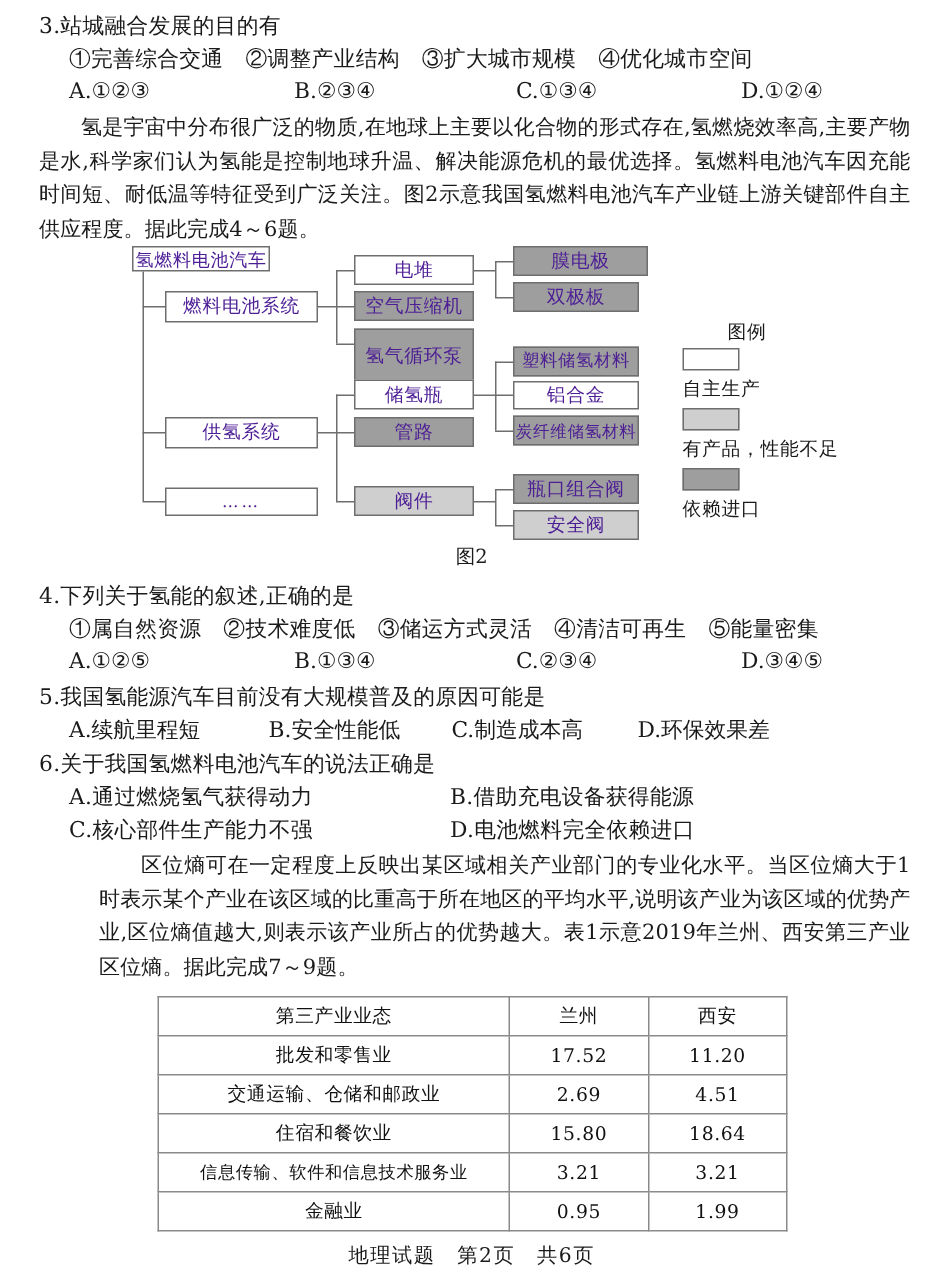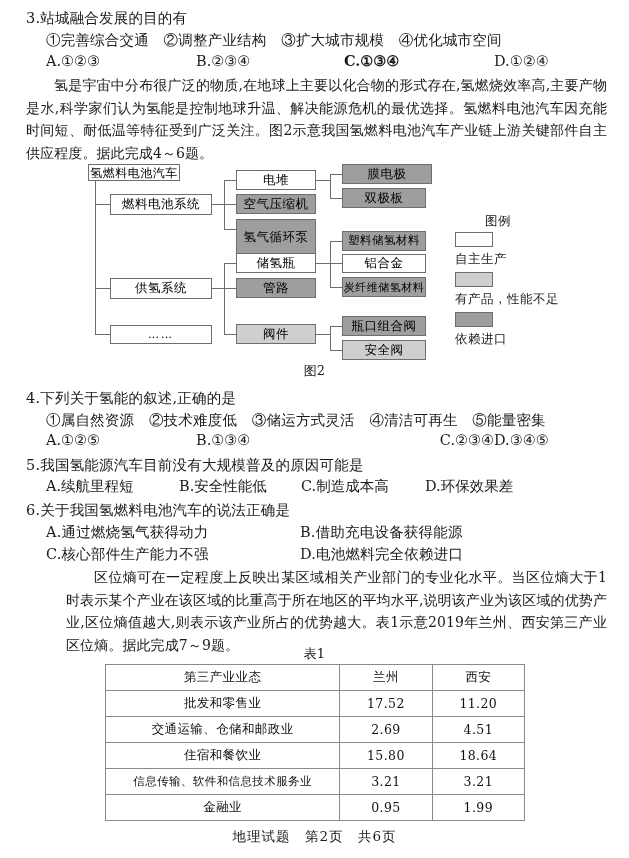--- a/index.html
+++ b/index.html
@@ -42,21 +42,21 @@
   
   #figure{position:absolute;left:0;top:162px;width:629px;height:196px;}
   .bx{
     position:absolute;
     box-sizing:border-box;
     border:1px solid #6e6e6e;
     font-size:12.5px;
     line-height:1;
     display:flex;align-items:center;justify-content:center;
     letter-spacing:.5px;
-    color:#000000;
+    color:#4c1d95;
     font-family:"DejaVu Serif","Liberation Serif",serif;
     white-space:nowrap;
   }
   .fill-w{background:#ffffff;}
   .fill-l{background:#cfcfcf;}
   .fill-d{background:#9e9e9e;}
   .ln{position:absolute;background:#6e6e6e;}
   .lnh{height:1px;}
   .lnv{width:1px;}
   .legend-t{position:absolute;font-size:12.5px;white-space:nowrap;letter-spacing:.5px;}
@@ -86,21 +86,21 @@
   .footer{position:absolute;width:629px;top:828px;text-align:center;font-size:13.5px;letter-spacing:1px;}
 </style>
 </head>
 <body>
 
 <div class="page">
 
   <div class="qline qnum" style="top:8px;">3.站城融合发展的目的有</div>
   <div class="qline qindent" style="top:30px;">①完善综合交通　②调整产业结构　③扩大城市规模　④优化城市空间</div>
   <div class="opts" style="top:52px;">
-    <span style="width:150px;">A.①②③</span><span style="width:148px;">B.②③④</span><span style="width:150px;font-weight:bold;">C.①③④</span><span>D.①②④</span>
+    <span style="width:150px;">A.①②③</span><span style="width:148px;">B.②③④</span><span style="width:150px;">C.①③④</span><span>D.①②④</span>
   </div>
 
   <div class="para" style="top:74px;">氢是宇宙中分布很广泛的物质,在地球上主要以化合物的形式存在,氢燃烧效率高,主要产物是水,科学家们认为氢能是控制地球升温、解决能源危机的最优选择。氢燃料电池汽车因充能时间短、耐低温等特征受到广泛关注。图2示意我国氢燃料电池汽车产业链上游关键部件自主供应程度。据此完成4～6题。</div>
 
   <div id="figure">
 
     <div class="bx fill-w" style="left:88px;top:2px;width:92px;height:17px;font-size:12px;">氢燃料电池汽车</div>
 
     <div class="ln lnv" style="left:95px;top:19px;height:153px;"></div>
 
@@ -165,37 +165,36 @@
     <div class="legend-t" style="left:455px;top:129px;">有产品，性能不足</div>
     <div class="lgbox fill-d" style="left:455px;top:150px;width:38px;height:15px;"></div>
     <div class="legend-t" style="left:455px;top:169px;">依赖进口</div>
   </div>
 
   <div class="figcap" style="top:362px;">图2</div>
 
   <div class="qline qnum" style="top:388px;">4.下列关于氢能的叙述,正确的是</div>
   <div class="qline qindent" style="top:410px;">①属自然资源　②技术难度低　③储运方式灵活　④清洁可再生　⑤能量密集</div>
   <div class="opts" style="top:432px;">
-    <span style="width:150px;">A.①②⑤</span><span style="width:148px;">B.①③④</span><span style="width:150px;text-align:right;">C.②③④</span><span>D.③④⑤</span>
+    <span style="width:150px;">A.①②⑤</span><span style="width:148px;">B.①③④</span><span style="width:150px;">C.②③④</span><span>D.③④⑤</span>
   </div>
 
   <div class="qline qnum" style="top:455px;">5.我国氢能源汽车目前没有大规模普及的原因可能是</div>
   <div class="opts" style="top:477px;">
     <span style="width:133px;">A.续航里程短</span><span style="width:122px;">B.安全性能低</span><span style="width:124px;">C.制造成本高</span><span>D.环保效果差</span>
   </div>
 
   <div class="qline qnum" style="top:500px;">6.关于我国氢燃料电池汽车的说法正确是</div>
   <div class="qline abs" style="left:46px;top:522px;">A.通过燃烧氢气获得动力</div>
   <div class="qline abs" style="left:300px;top:522px;">B.借助充电设备获得能源</div>
   <div class="qline abs" style="left:46px;top:544px;">C.核心部件生产能力不强</div>
   <div class="qline abs" style="left:300px;top:544px;">D.电池燃料完全依赖进口</div>
 
   <div class="para" style="top:566px;margin-left:40px;">区位熵可在一定程度上反映出某区域相关产业部门的专业化水平。当区位熵大于1时表示某个产业在该区域的比重高于所在地区的平均水平,说明该产业为该区域的优势产业,区位熵值越大,则表示该产业所占的优势越大。表1示意2019年兰州、西安第三产业区位熵。据此完成7～9题。</div>
 
-  <div class="tblcap">表1</div>
   <table id="tbl">
     <tbody>
       <tr>
         <td class="c1">第三产业业态</td>
         <td class="c2">兰州</td>
         <td class="c3">西安</td>
       </tr>
       <tr>
         <td class="c1">批发和零售业</td>
         <td class="c2">17.52</td>

